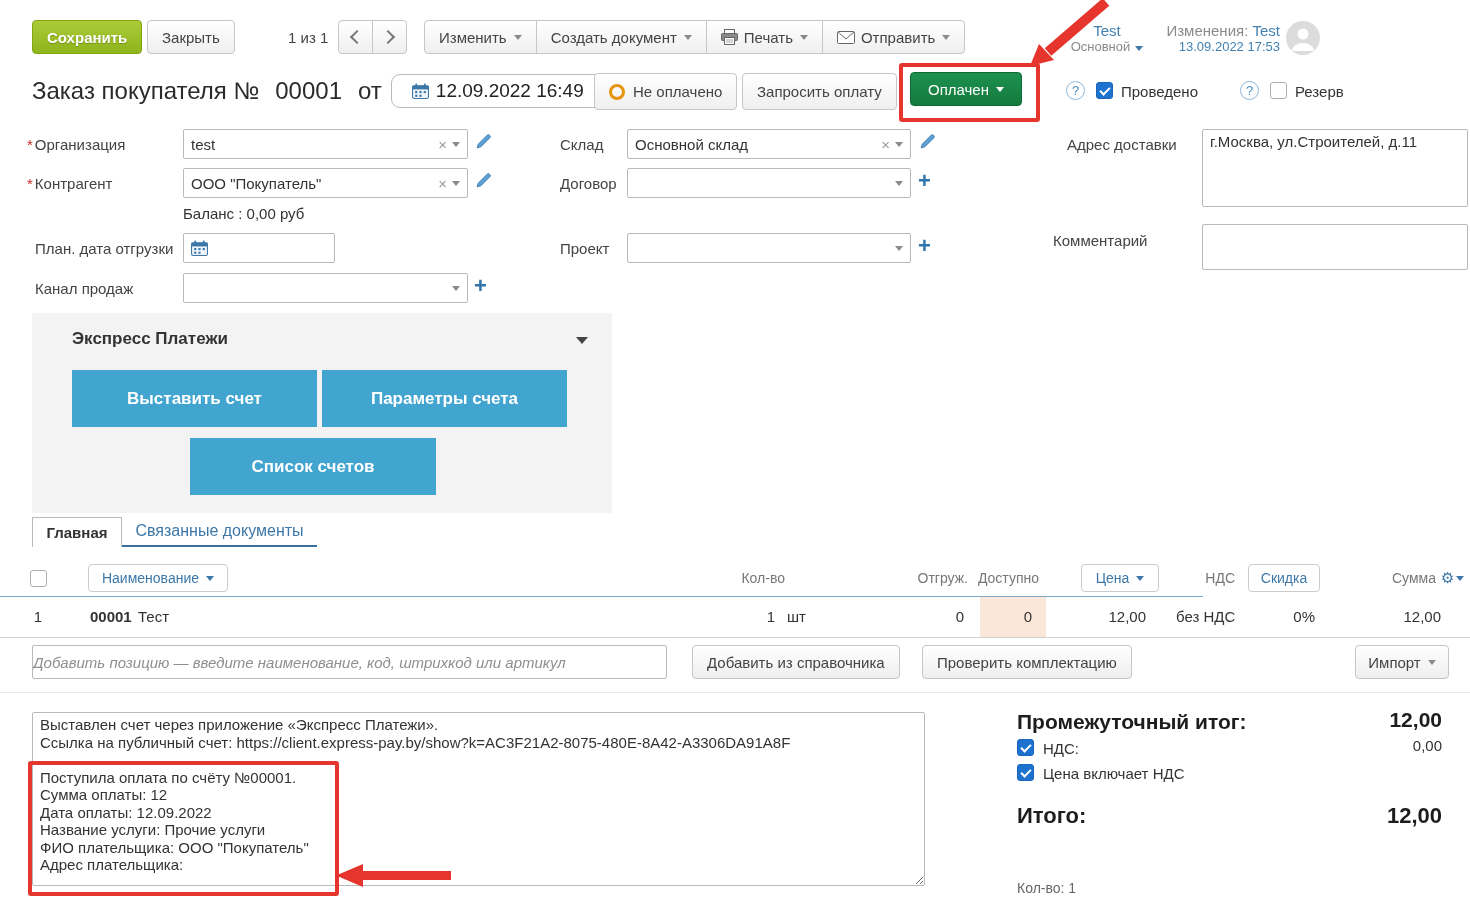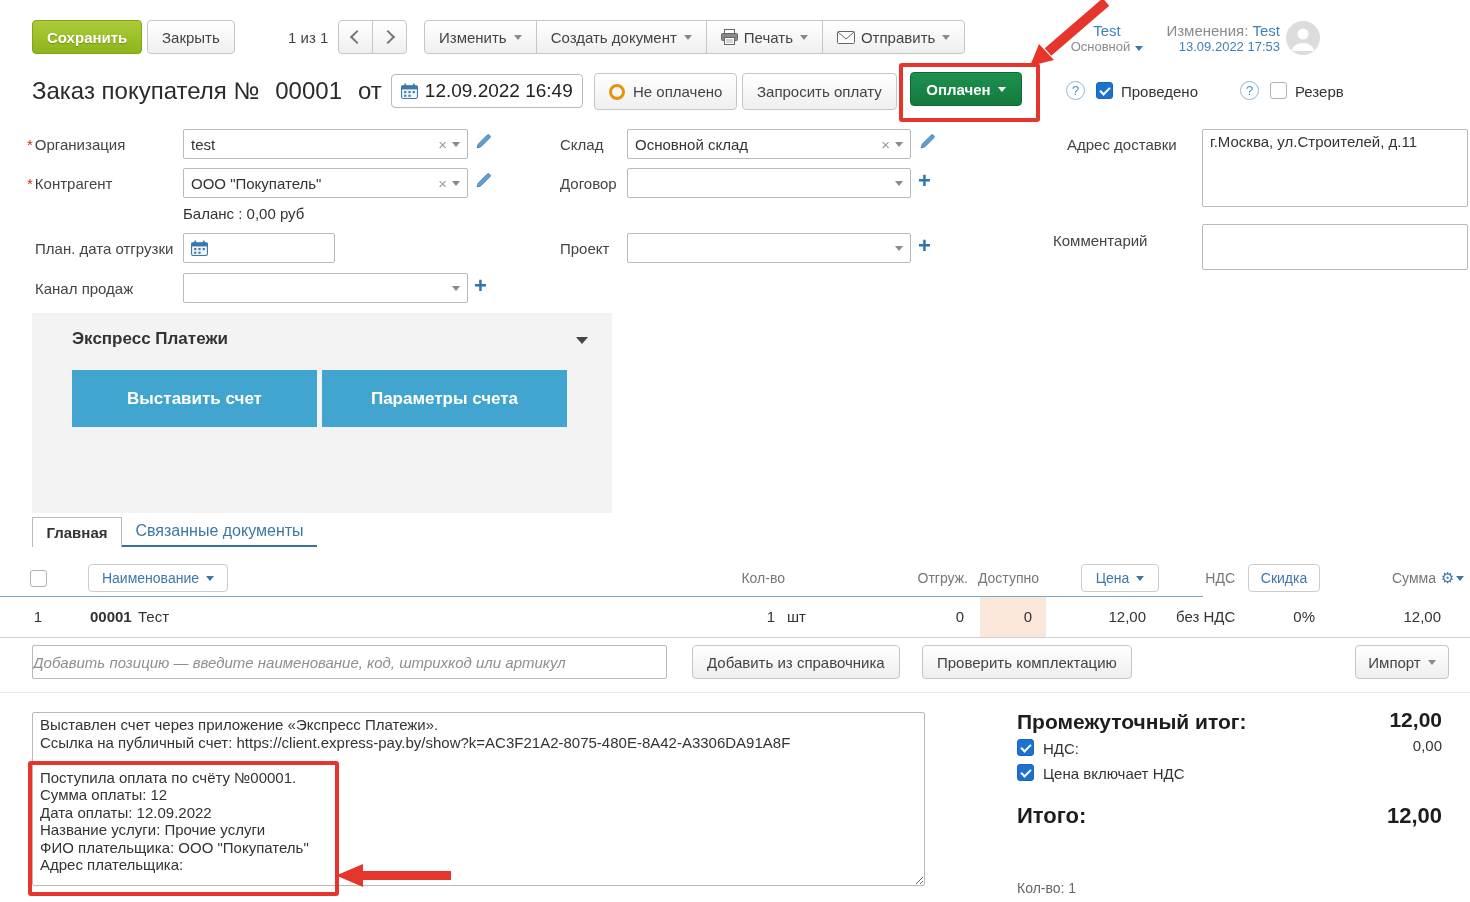--- a/index.html
+++ b/index.html
@@ -3,21 +3,21 @@
 <meta charset="utf-8">
 <style>
   html,body{margin:0;padding:0;background:#fff;font-family:"Liberation Sans","DejaVu Sans",sans-serif;}
   .page{position:relative;width:1470px;height:902px;background:#fff;overflow:hidden;}
   .abs{position:absolute;}
   
   .btn{display:inline-flex;align-items:center;justify-content:center;height:34px;padding:0 14px;
        background:linear-gradient(#ffffff,#efefef);border:1px solid #c6c6c6;border-radius:4px;
        font-size:15px;color:#444;font-family:inherit;cursor:pointer;box-sizing:border-box;white-space:nowrap;}
   .btn-green{background:linear-gradient(#abcb38,#8db51c);border-color:#82a517;color:#fff;font-weight:bold;text-shadow:0 1px 1px rgba(0,0,0,.25);}
-  .btn-paid{background:linear-gradient(#1d9150,#147a3c);border-color:#0f6b33;color:#fff;font-weight:bold;}
+  .btn-paid{background:linear-gradient(#1d9150,#147a3c);border-color:#0f6b33;color:#fff;font-weight:normal;}
   .btn-group{display:inline-flex;}
   .btn-group .btn{border-radius:0;margin-left:-1px;}
   .btn-group .btn:first-child{border-radius:4px 0 0 4px;margin-left:0;}
   .btn-group .btn:last-child{border-radius:0 4px 4px 0;}
   
   .car{display:inline-block;width:0;height:0;border-left:4px solid transparent;border-right:4px solid transparent;border-top:5px solid #8a8a8a;margin-left:7px;}
   .car.blue{border-top-color:#3d77a8;}
   .car.white{border-top-color:#fff;}
   .car.dark{border-left-width:6px;border-right-width:6px;border-top-width:7px;border-top-color:#444;}
   .chev{display:inline-block;width:8px;height:8px;border-left:2px solid #777;border-bottom:2px solid #777;}
@@ -135,21 +135,21 @@
 
   <svg class="abs" style="left:1018px;top:0;z-index:60;" width="92" height="70">
     <line x1="88" y1="2" x2="30" y2="52" stroke="#e5352d" stroke-width="10"></line>
     <polygon points="12,66 21,44 36,60" fill="#e5352d"></polygon>
   </svg>
 
   <div class="abs" style="left:32px;top:74px;display:flex;align-items:center;">
     <span style="font-size:24px;color:#2b2b2b;">Заказ покупателя №</span>
     <span style="font-size:24px;color:#2b2b2b;margin-left:16px;">00001</span>
     <span style="font-size:24px;color:#2b2b2b;margin-left:16px;">от</span>
-    <div style="margin-left:9px;height:32px;border:1px solid #b9b9b9;border-radius:4px;display:flex;align-items:center;padding:0 9px;">
+    <div style="margin-left:9px;height:32px;border:1px solid #b9b9b9;border-radius:9px;display:flex;align-items:center;padding:0 20px;">
       <svg width="17" height="16" viewBox="0 0 16 15" style="margin-right:7px;">
         <rect x="0.5" y="2.5" width="15" height="12" rx="1.5" fill="#eef4fa" stroke="#3d77a8"></rect>
         <rect x="0.5" y="2.5" width="15" height="3.5" fill="#3d77a8"></rect>
         <line x1="4" y1="0.5" x2="4" y2="3" stroke="#3d77a8" stroke-width="1.6"></line>
         <line x1="12" y1="0.5" x2="12" y2="3" stroke="#3d77a8" stroke-width="1.6"></line>
         <rect x="3" y="7.5" width="2" height="2" fill="#3d77a8"></rect>
           <rect x="7" y="7.5" width="2" height="2" fill="#3d77a8"></rect>
           <rect x="11" y="7.5" width="2" height="2" fill="#3d77a8"></rect>
         <rect x="3" y="11" width="2" height="2" fill="#3d77a8"></rect>
           <rect x="7" y="11" width="2" height="2" fill="#3d77a8"></rect>
@@ -254,20 +254,23 @@
 
   <div class="xp">
     <div style="position:absolute;left:40px;top:16px;font-size:17px;font-weight:bold;color:#333;">Экспресс Платежи</div>
     <span class="car dark" style="position:absolute;right:24px;top:24px;"></span>
     <button class="xp-btn" style="left:40px;top:57px;width:245px;height:57px;">
       <span>Выставить счет</span>
     </button>
     <button class="xp-btn" style="left:290px;top:57px;width:245px;height:57px;">
       <span>Параметры счета</span>
     </button>
+    <button class="xp-btn" style="left:158px;top:125px;width:246px;height:57px;">
+      <span>Список счетов</span>
+    </button>
   </div>
 
   <div class="tab-active" style="left:32px;top:517px;width:90px;height:30px;">
     <span>Главная</span>
   </div>
   <div class="tab-link" style="left:122px;top:517px;width:195px;height:30px;">
     <span>Связанные документы</span>
   </div>
 
   <div class="thead">

